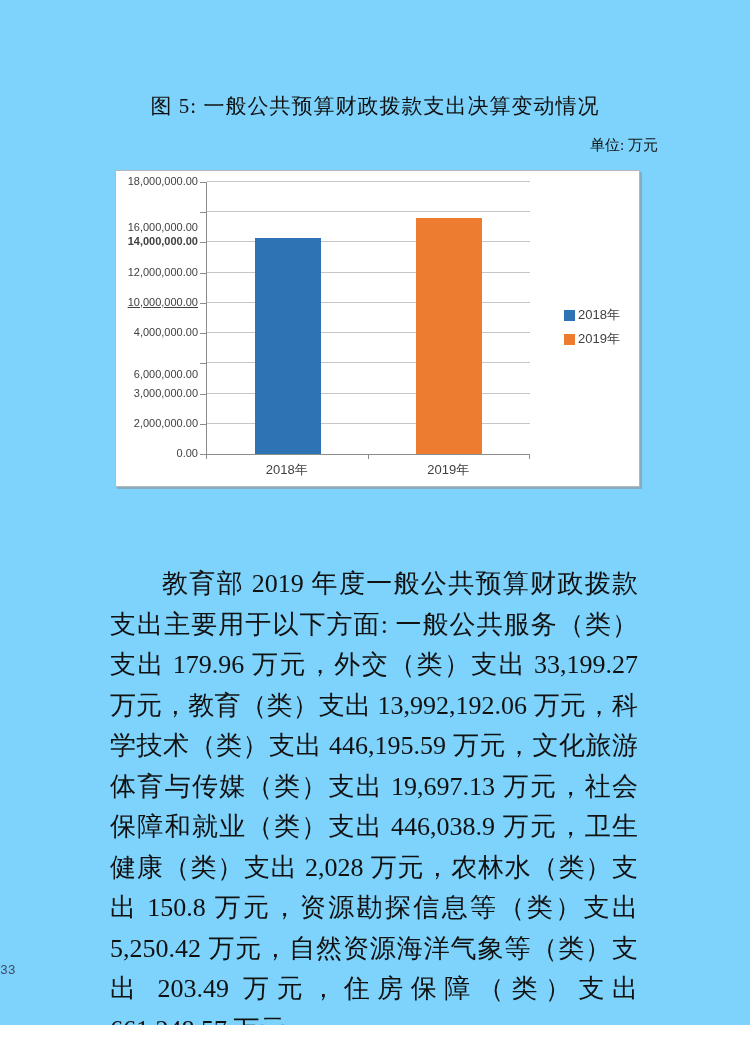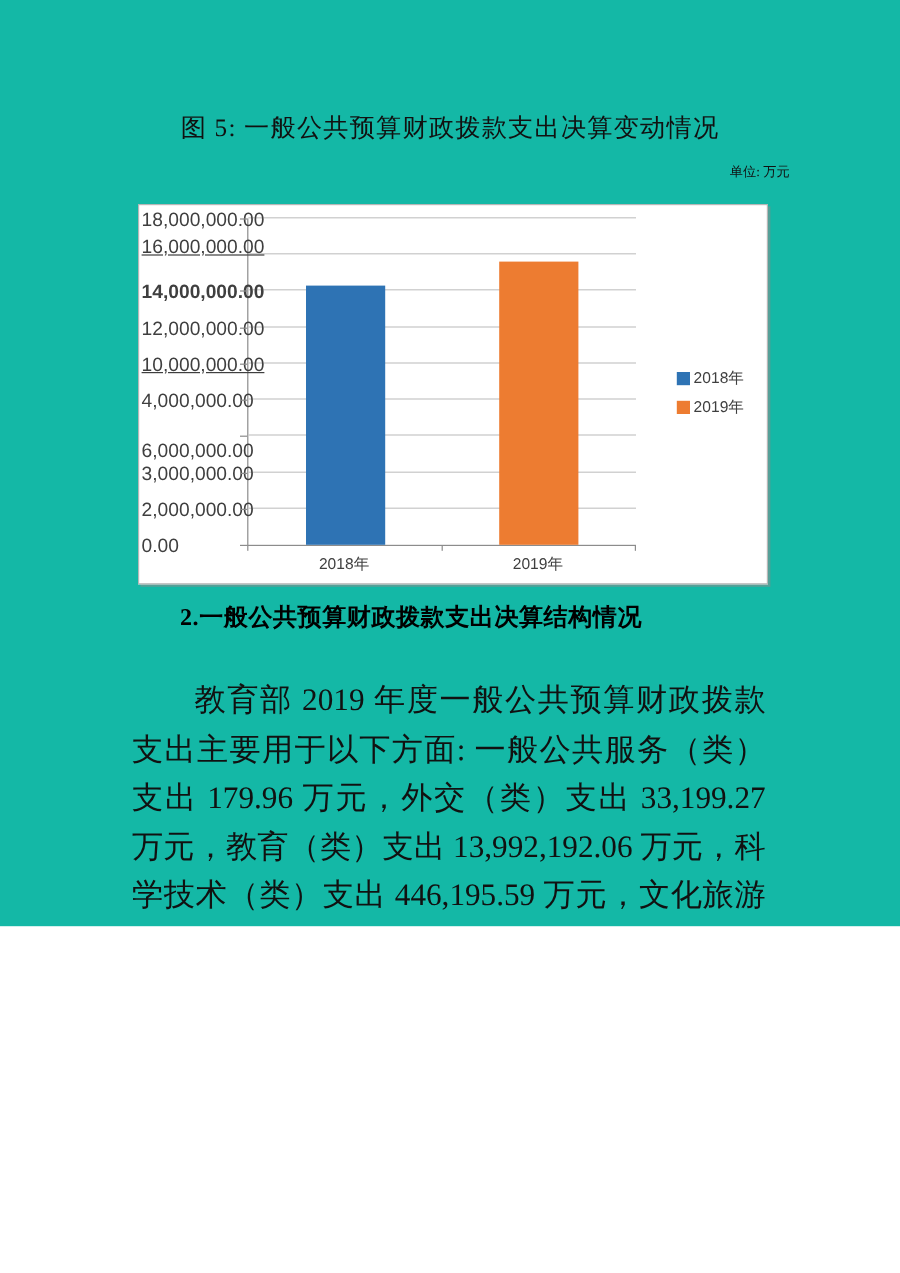--- a/index.html
+++ b/index.html
@@ -1,38 +1,38 @@
 <!DOCTYPE html>
 <html><head>
 <meta charset="utf-8">
 <style>
   html, body { margin: 0; padding: 0; background: #fff; }
   .page {
     position: relative;
     width: 750px;
-    height: 772px;
-    background: #14b8a6;
+    height: 1025px;
+    background: #7dd3fc;
     font-family: "Liberation Serif", "DejaVu Serif", serif;
     color: #1a1a1a;
     overflow: hidden;
   }
   .fig-title {
     position: absolute;
     left: 0; right: 0;
     top: 92px;
     text-align: center;
     font-size: 21px;
     letter-spacing: 1px;
     color: #111;
   }
   .unit-label {
     position: absolute;
     right: 92px;
     top: 136px;
-    font-size: 11px;
+    font-size: 15px;
     color: #111;
   }
   .chart-frame {
     position: absolute;
     left: 115px;
     top: 170px;
     width: 523px;
     height: 315px;
     background: #ffffff;
     border: 1px solid #b7b7b7;
@@ -52,21 +52,22 @@
     position: absolute;
     left: 0;
     width: 100%;
     height: 1px;
     background: #c6c6c6;
   }
   .y-tick-label {
     position: absolute;
     left: 2px;
     width: 80px;
-    font-size: 16px;
+    text-align: right;
+    font-size: 11px;
     color: #3f3f3f;
     white-space: nowrap;
   }
   .y-tick-mark {
     position: absolute;
     width: 6px;
     height: 1px;
     left: 84px;
     background: #8c8c8c;
   }
@@ -127,23 +128,23 @@
     font-size: 26px;
     line-height: 40.5px;
     text-align: justify;
     text-indent: 2em;
     color: #111;
   }
   .page-number {
     position: absolute;
     left: 0; right: 0;
     top: 963px;
-    text-align: right;
-    font-size: 16px;
-    font-family: Liberation Serif, serif;
+    text-align: left;
+    font-size: 13px;
+    font-family: Liberation Mono, monospace;
     color: #3d4a66;
   }
 </style>
 </head>
 <body>
 
 <div class="page">
 
   <div class="fig-title">图 5: 一般公共预算财政拨款支出决算变动情况</div>
 
@@ -182,30 +183,29 @@
       <div class="y-tick-label" style="top: 185.333px; margin-top: 12px;">6,000,000.00</div>
       <div class="y-tick-mark" style="top: 192.333px;"></div>
       <div class="y-tick-label" style="top: 155.111px;">4,000,000.00</div>
       <div class="y-tick-mark" style="top: 162.111px;"></div>
       <div class="y-tick-label" style="top: 124.889px; text-decoration: underline;">10,000,000.00</div>
       <div class="y-tick-mark" style="top: 131.889px;"></div>
       <div class="y-tick-label" style="top: 94.6667px;">12,000,000.00</div>
       <div class="y-tick-mark" style="top: 101.667px;"></div>
       <div class="y-tick-label" style="top: 64.4444px; font-weight: bold;">14,000,000.00</div>
       <div class="y-tick-mark" style="top: 71.4444px;"></div>
-      <div class="y-tick-label" style="top: 27px; text-decoration: underline;">16,000,000.00</div>
+      <div class="y-tick-label" style="top: 50px;">16,000,000.00</div>
       <div class="y-tick-mark" style="top: 41.2222px;"></div>
       <div class="y-tick-label" style="top: 4px;">18,000,000.00</div>
       <div class="y-tick-mark" style="top: 11px;"></div>
       <div class="x-tick-mark" style="left: 90px; top: 284px;"></div>
       <div class="x-tick-mark" style="left: 251.5px; top: 284px;"></div>
       <div class="x-tick-mark" style="left: 413px; top: 284px;"></div>
       <div class="x-axis-label" style="left: 120.75px;">2018年</div>
       <div class="x-axis-label" style="left: 282.25px;">2019年</div>
     </div>
 
-  <div class="section-heading">2.一般公共预算财政拨款支出决算结构情况</div>
 
   <div class="body-paragraph">教育部 2019 年度一般公共预算财政拨款支出主要用于以下方面: 一般公共服务（类）支出 179.96 万元，外交（类）支出 33,199.27 万元，教育（类）支出 13,992,192.06 万元，科学技术（类）支出 446,195.59 万元，文化旅游体育与传媒（类）支出 19,697.13 万元，社会保障和就业（类）支出 446,038.9 万元，卫生健康（类）支出 2,028 万元，农林水（类）支出 150.8 万元，资源勘探信息等（类）支出 5,250.42 万元，自然资源海洋气象等（类）支出 203.49 万元，住房保障（类）支出 661,248.57 万元。</div>
 
   <div class="page-number">33</div>
 
 </div>
 
 </body></html>

